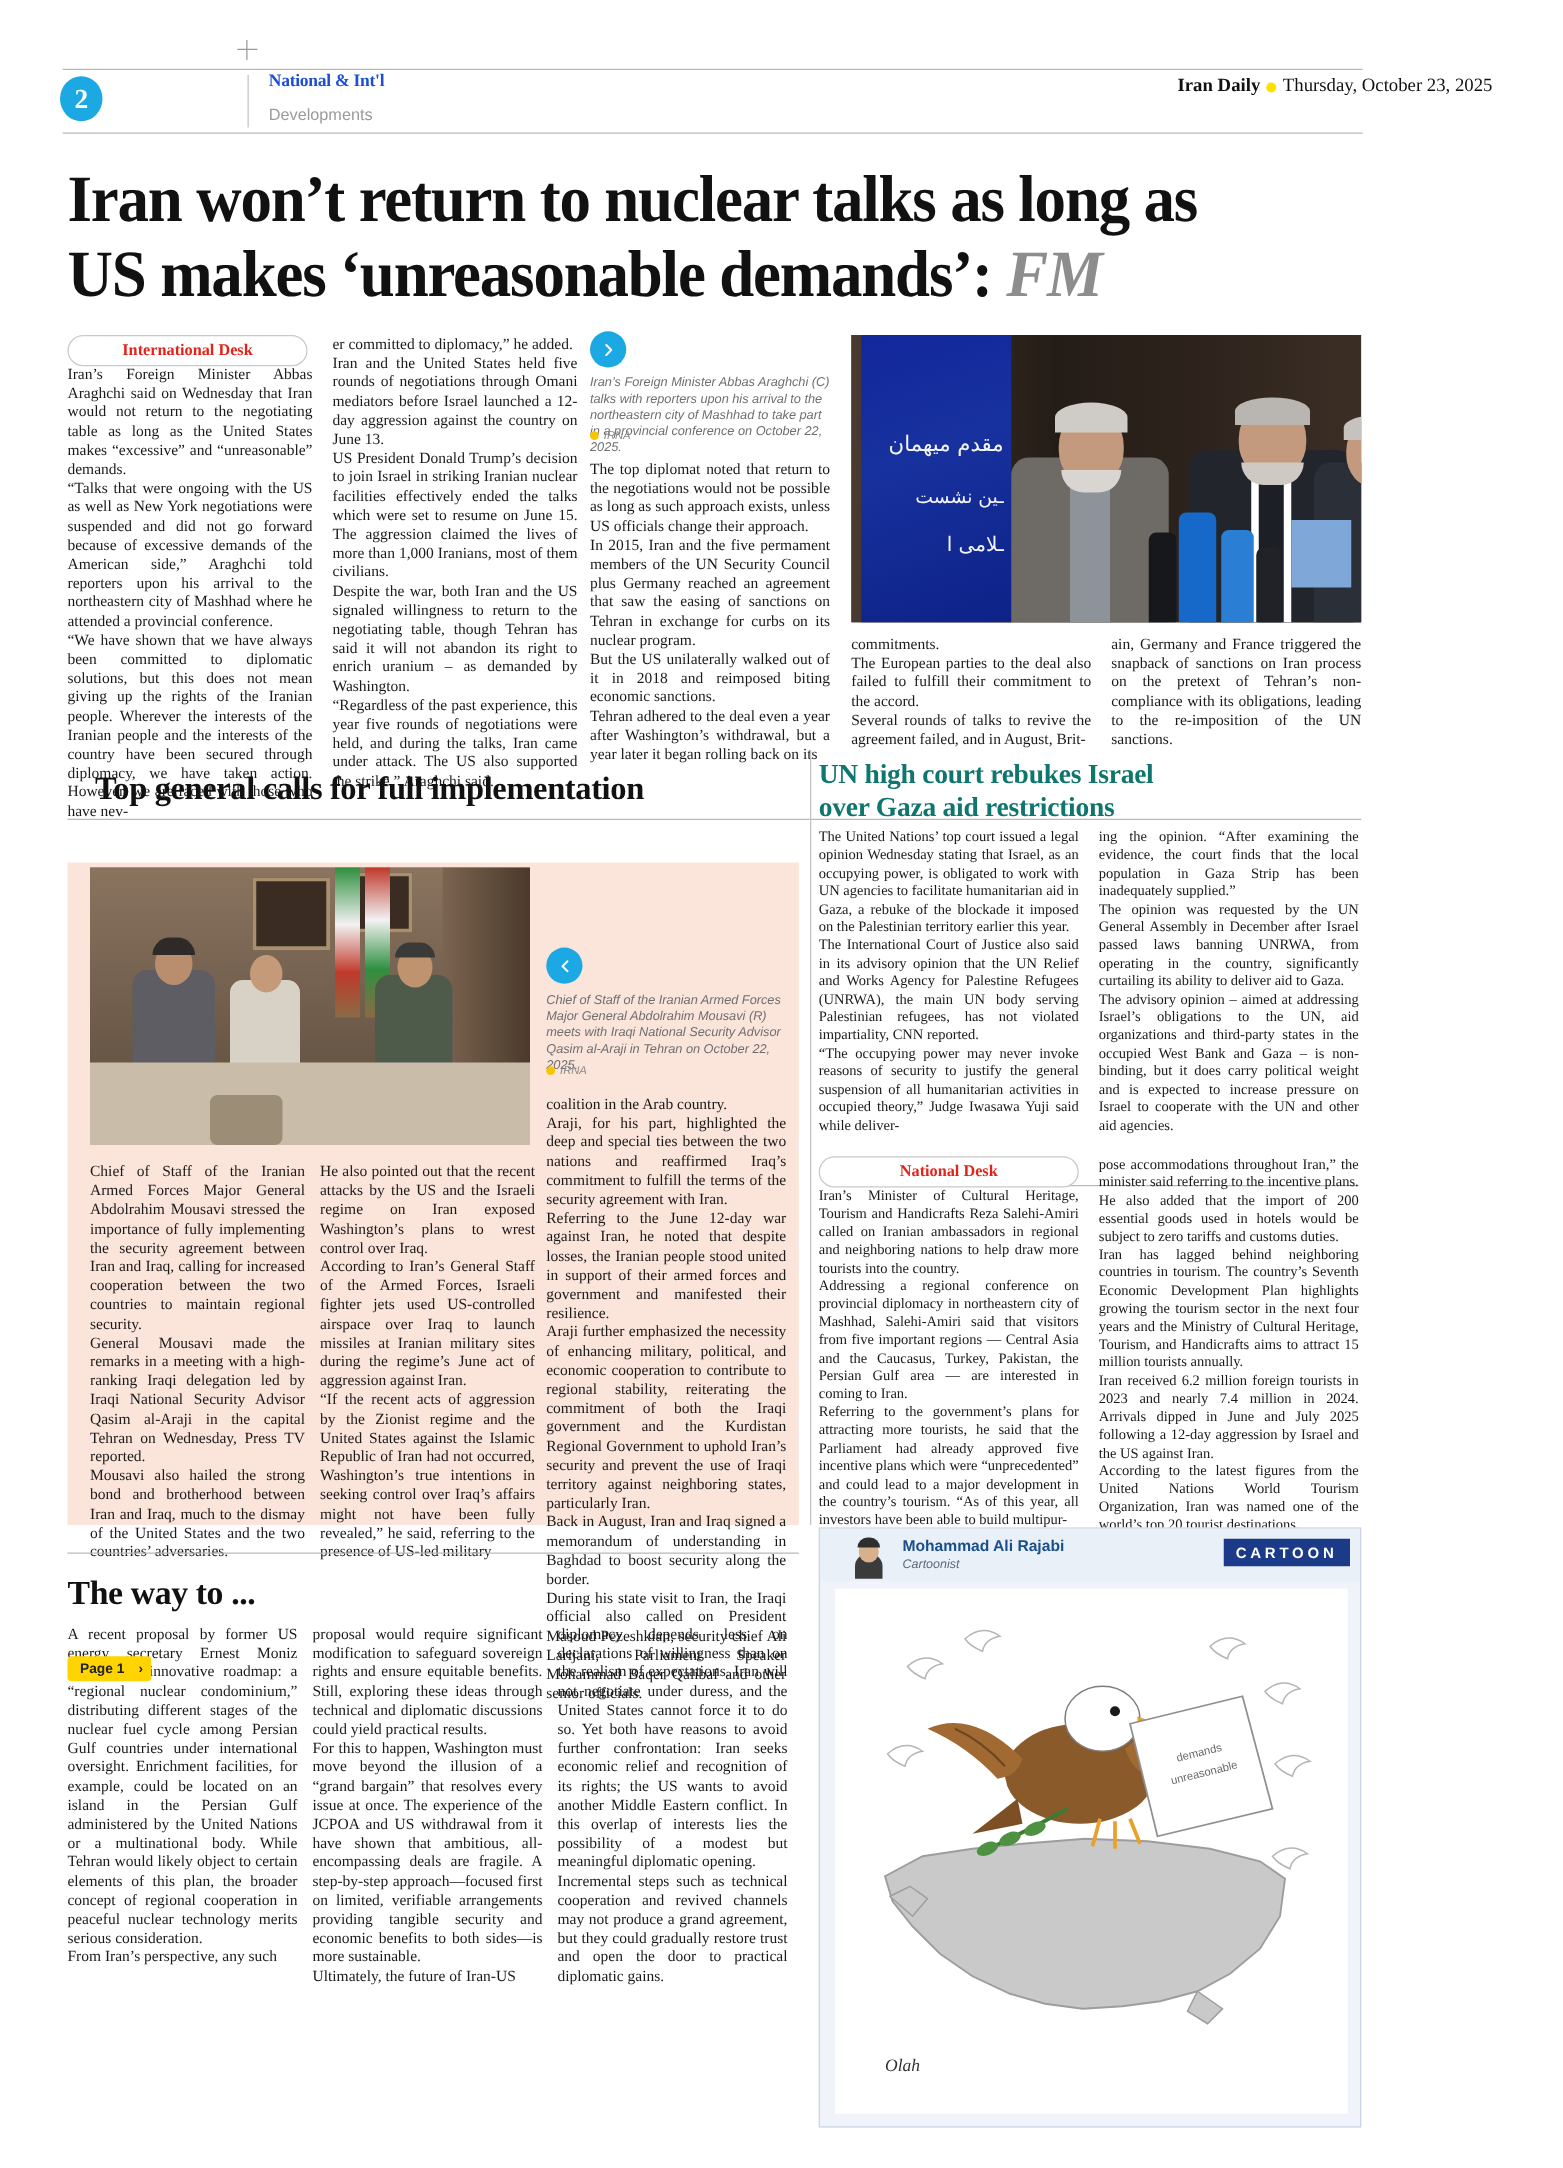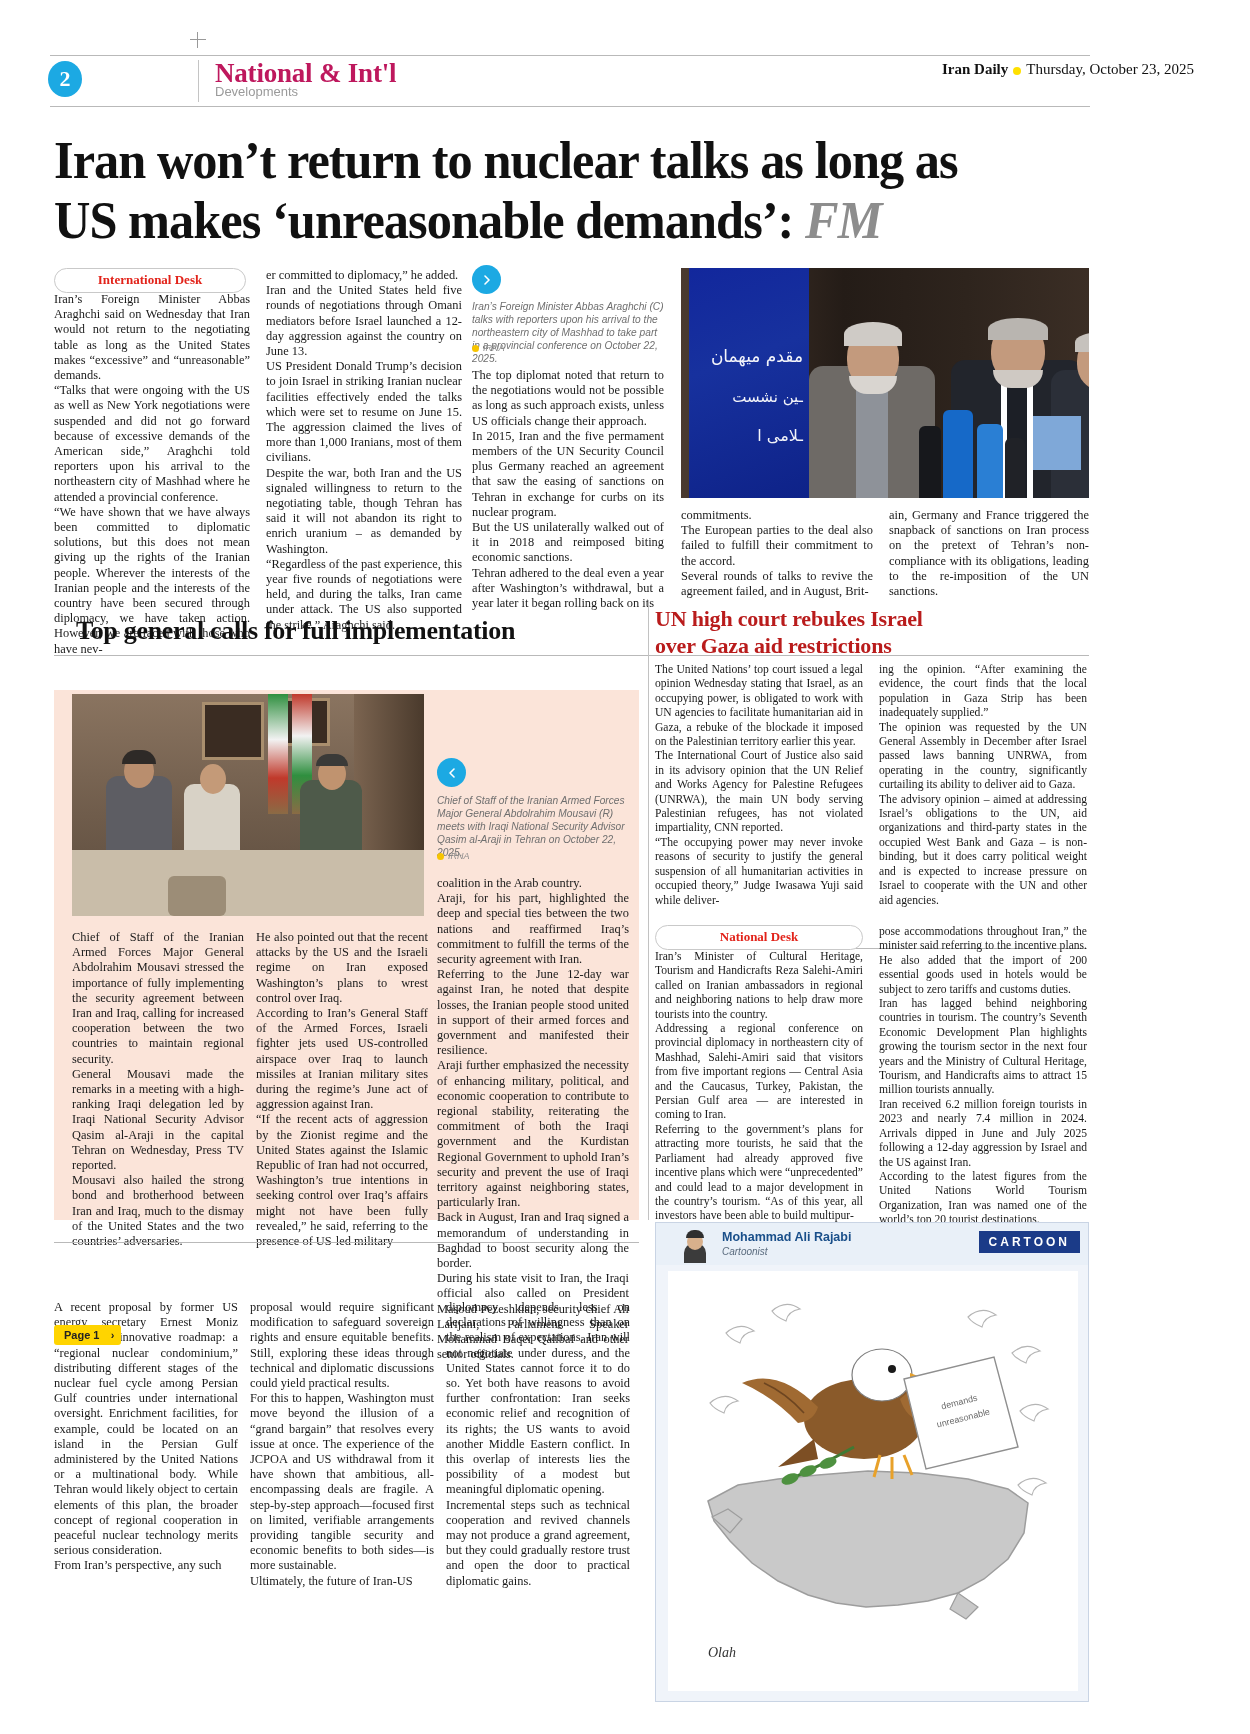--- a/index.html
+++ b/index.html
@@ -21,22 +21,22 @@
   .rule-top { position:absolute; left:50px; top:55px; width:1040px; height:1px; background:#b9b9b9; }
   .page-num {
     position:absolute; left:48px; top:61px; width:34px; height:36px;
     background:#1CA9E3; border-radius:50%;
     color:#fff; font-family:"Liberation Serif",serif; font-weight:bold;
     font-size:22px; line-height:36px; text-align:center;
   }
   .hdr-divider { position:absolute; left:198px; top:60px; width:1px; height:42px; background:#c4c4c4; }
   .hdr-section {
     position:absolute; left:215px; top:58px;
-    font-family:"Liberation Serif",serif; font-weight:bold; font-size:27px;
-    letter-spacing:-0.2px; color:#be185d;
+    font-family:"Liberation Serif",serif; font-weight:bold; font-size:14px;
+    letter-spacing:-0.2px; color:#1d4ed8;
   }
   .hdr-sub {
     position:absolute; left:215px; top:84px;
     font-family:"Liberation Sans",sans-serif; font-size:13px; color:#9a9a9a;
   }
   .hdr-right {
     position:absolute; right:56px; top:61px;
     font-family:"Liberation Serif",serif; font-size:15px; color:#111;
     white-space:nowrap;
   }
@@ -109,21 +109,21 @@
   
   .pink-panel { position:absolute; left:54px; top:690px; width:585px; height:530px; background:#FBE4D9; }
   .sec-rule { position:absolute; height:1px; background:#b9b9b9; }
 
   .sub-head {
     font-family:"Liberation Serif",serif; font-weight:bold;
     font-size:26px; line-height:32px; letter-spacing:-0.3px; color:#111;
   }
   .sub-head-sm {
     font-family:"Liberation Serif",serif; font-weight:bold;
-    font-size:22px; line-height:27px; letter-spacing:-0.2px; color:#b91c1c;
+    font-size:22px; line-height:27px; letter-spacing:-0.2px; color:#0f766e;
   }
 
   
   .photo2 { position:absolute; left:72px; top:694px; width:352px; height:222px; overflow:hidden; background:#6d5a4a; }
   .ph2-wall { position:absolute; inset:0; background:linear-gradient(180deg,#8a7460 0%,#6f5c4b 55%,#5b4b3d 100%); }
   .ph2-frame { position:absolute; left:130px; top:8px; width:62px; height:58px; background:#3a2c22; border:3px solid #a98f6e; }
   .ph2-flag { position:absolute; top:0; width:20px; height:120px; }
   .ph2-sofa { position:absolute; bottom:0; left:0; width:100%; height:66px; background:#c9bda9; }
 
   
@@ -373,20 +373,21 @@
           <path d="M352 140 q14 -12 28 -2 q-12 2 -14 12 q-10 -4 -14 -10 Z"></path>
           <path d="M42 132 q14 -12 28 -2 q-12 2 -14 12 q-10 -4 -14 -10 Z"></path>
           <path d="M350 214 q14 -12 28 -2 q-12 2 -14 12 q-10 -4 -14 -10 Z"></path>
         </g>
         <text x="40" y="386" font-family="Liberation Serif, serif" font-size="14" font-style="italic" fill="#333">Olah</text>
       </svg>
     </div>
   </div>
 
   <div class="sec-rule" style="left:54px; top:1242px; width:585px;"></div>
+  <div class="sub-head" style="position:absolute;left:54px;top:1258px;width:400px;font-size:27px;">The way to ...</div>
 
   <div class="col body-txt" style="left:54px; top:1300px; width:184px; white-space:pre-line; text-indent:0;">A recent proposal by former US energy secretary Ernest Moniz outlines an innovative roadmap: a “regional nuclear condominium,” distributing different stages of the nuclear fuel cycle among Persian Gulf countries under international oversight. Enrichment facilities, for example, could be located on an island in the Persian Gulf administered by the United Nations or a multinational body. While Tehran would likely object to certain elements of this plan, the broader concept of regional cooperation in peaceful nuclear technology merits serious consideration.
 From Iran’s perspective, any such</div>
   <div class="jump-badge" style="left:54px; top:1325px;">
     <span>Page 1</span>
     <span class="arrow">›</span>
   </div>
 
   <div class="col body-txt" style="left:250px; top:1300px; width:184px; white-space:pre-line;">proposal would require significant modification to safeguard sovereign rights and ensure equitable benefits. Still, exploring these ideas through technical and diplomatic discussions could yield practical results.
 For this to happen, Washington must move beyond the illusion of a “grand bargain” that resolves every issue at once. The experience of the JCPOA and US withdrawal from it have shown that ambitious, all-encompassing deals are fragile. A step-by-step approach—focused first on limited, verifiable arrangements providing tangible security and economic benefits to both sides—is more sustainable.

